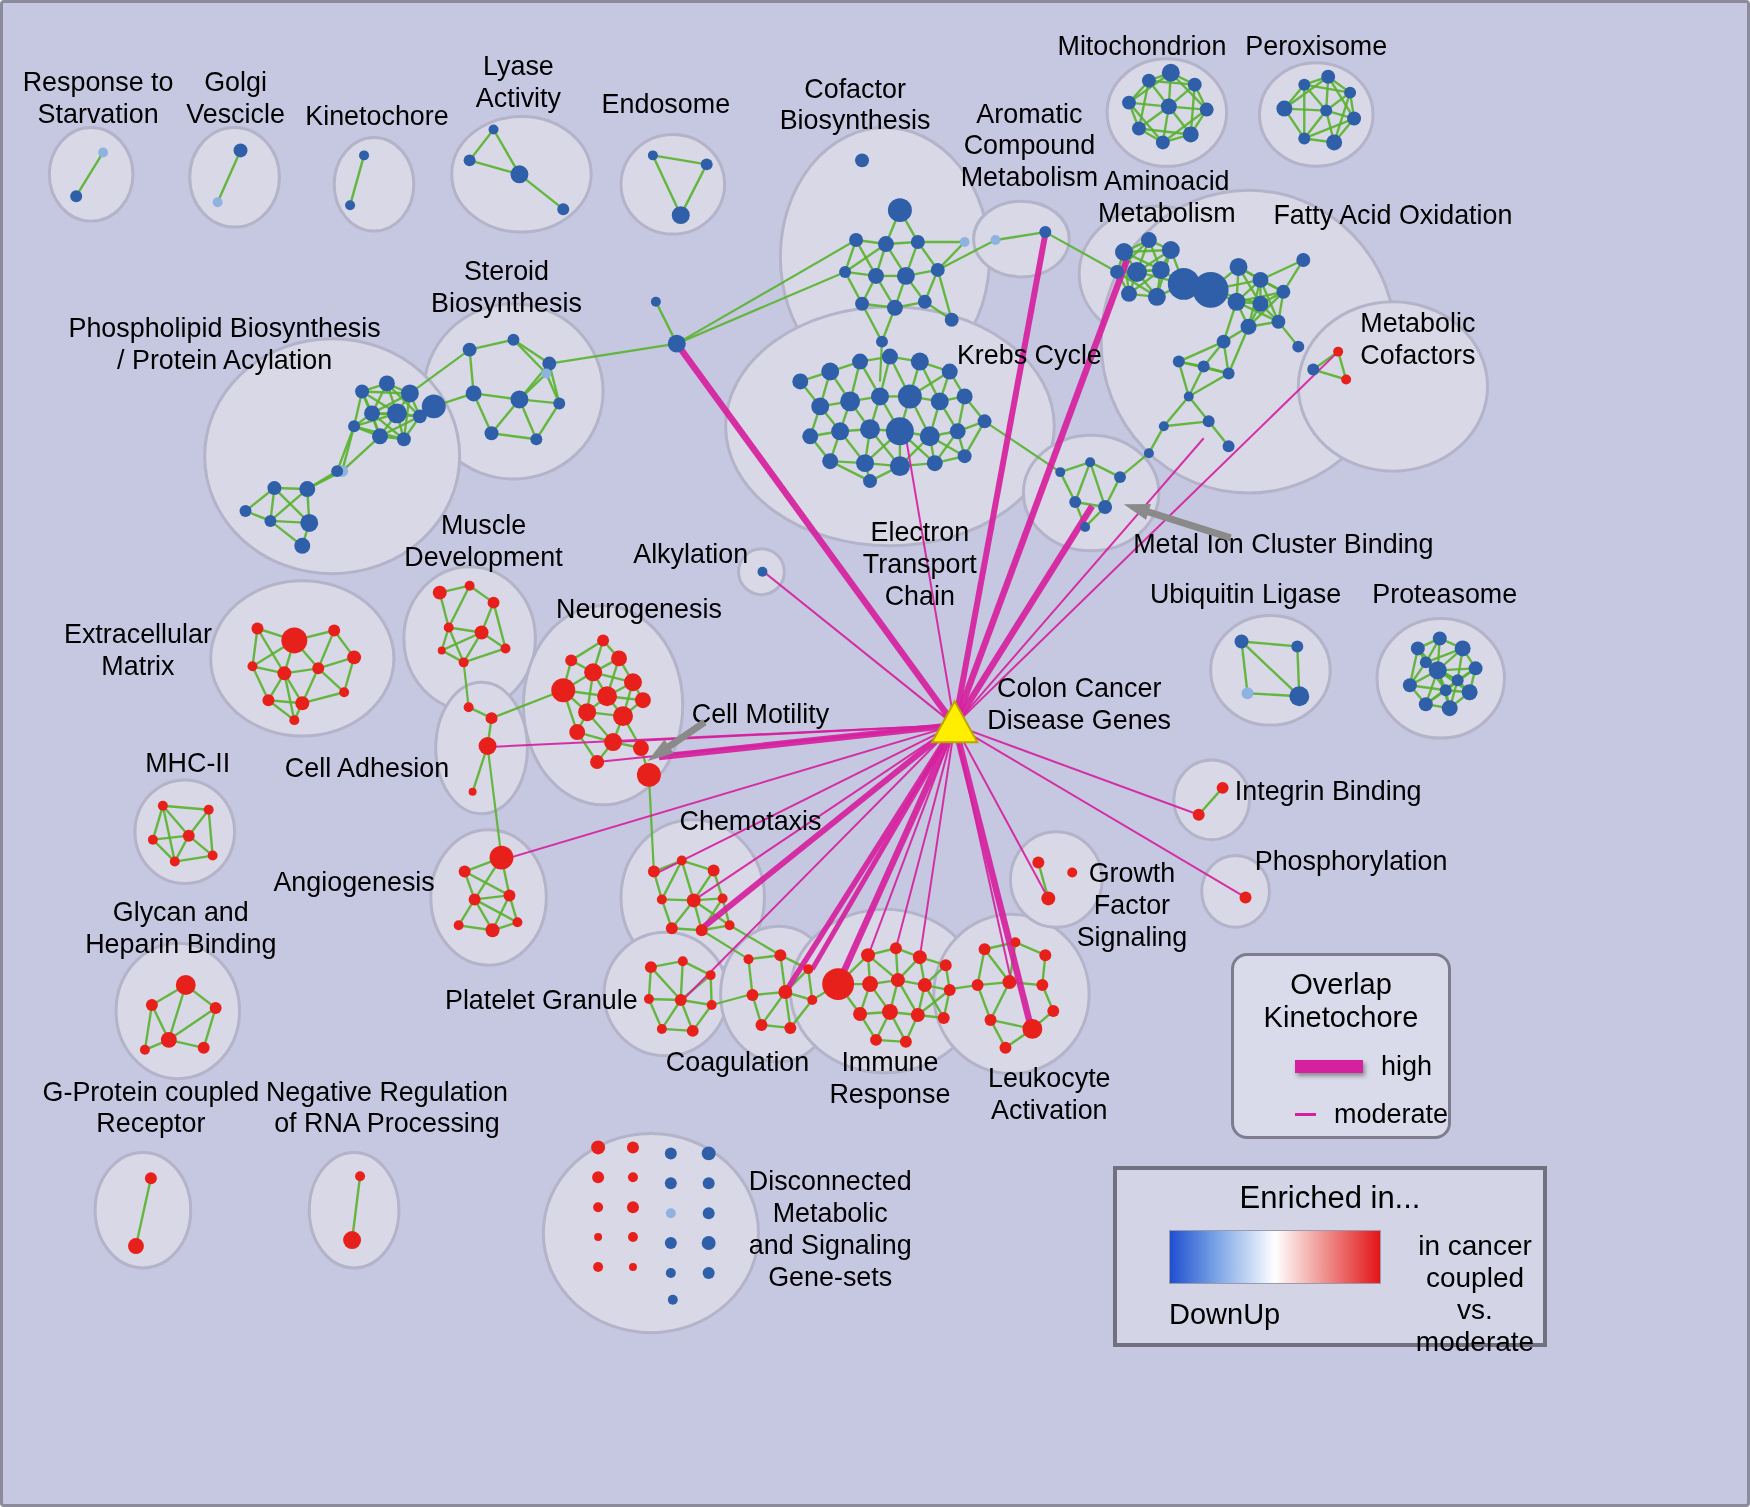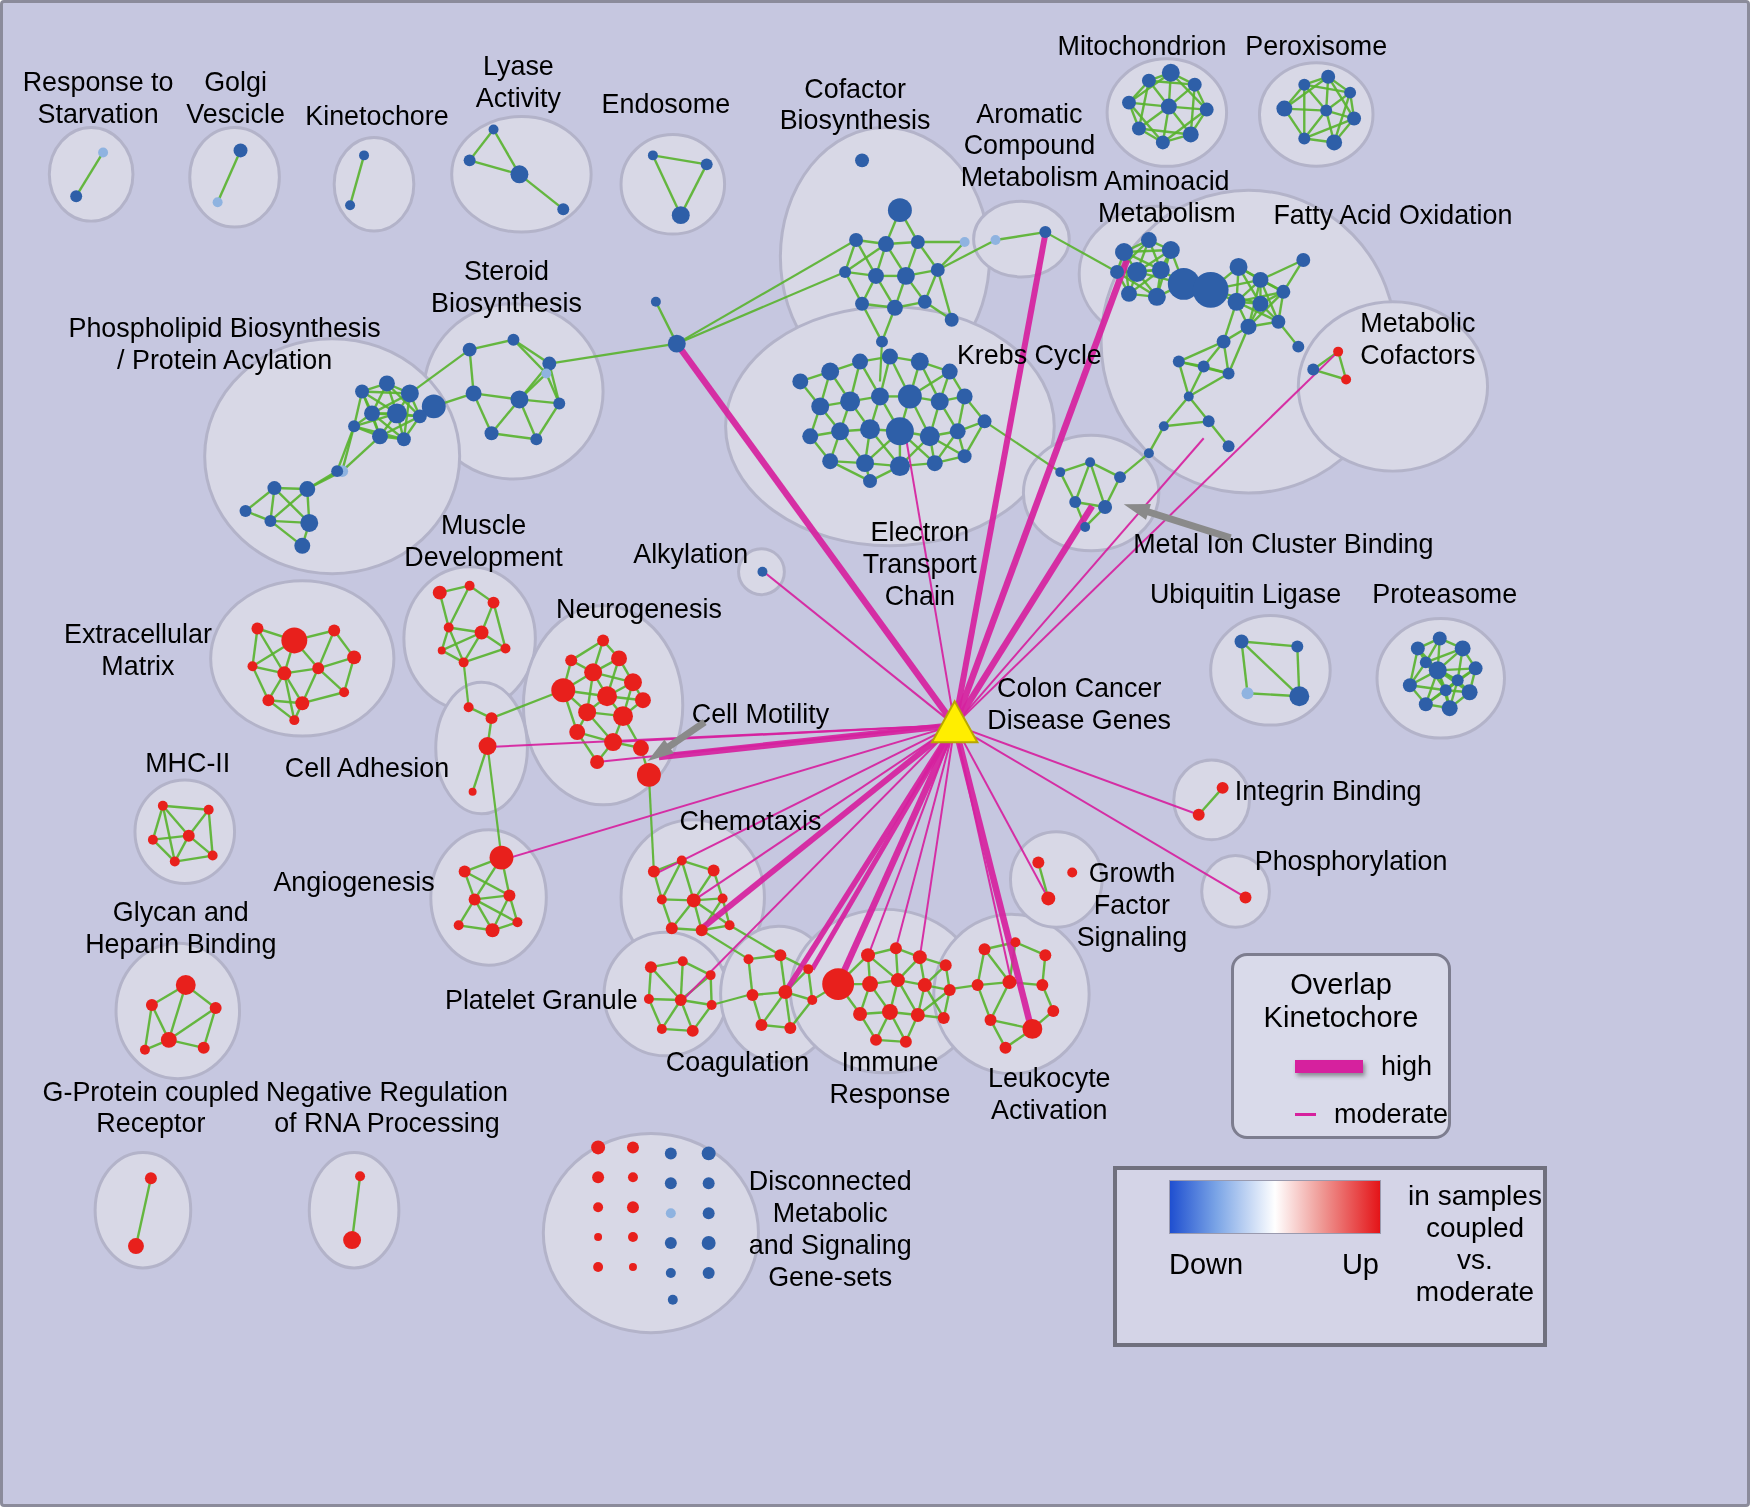--- a/index.html
+++ b/index.html
@@ -15,21 +15,21 @@
   .sig-high-sample{display:inline-block;width:68px;height:13px;background:#d6219e;
        box-shadow:2px 3px 4px rgba(40,40,40,.45);margin-right:18px;}
   .sig-mod-sample{display:inline-block;width:68px;height:3px;background:#d6219e;margin-right:18px;}
   .enr{left:1110px;top:1163px;width:434px;height:181px;border:4px solid #70707e;
        background:rgba(226,226,238,0.5);padding-top:10px;}
   .enr .t{font-size:31px;text-align:center;margin-bottom:14px;}
   .enr-body{display:flex;align-items:flex-start;}
   .enr-grad-wrap{margin-left:52px;width:210px;}
   .enr-grad{width:210px;height:52px;border:1px solid #9a9aae;
        background:linear-gradient(to right,#1f4fd0 0%,#7aa4e6 22%,#ffffff 50%,#ef9a96 72%,#e41418 100%);}
-  .enr-ends{display:flex;justify-content:space-between;font-size:29px;margin-top:14px;}
+  .enr-ends{display:flex;font-size:29px;margin-top:14px;}
   .enr-caption{margin-left:28px;font-size:28px;line-height:32px;text-align:center;flex:1;}
 </style>
 </head>
 <body>
 
 <div id="stage">
   <svg id="diagram" viewBox="0 0 1750 1507">
       <g>
         <ellipse cx="88" cy="172" rx="42" ry="47" fill="#d8d8e6" stroke="#b3b3c9" stroke-width="3"></ellipse>
         <ellipse cx="232" cy="175" rx="45" ry="50" fill="#d8d8e6" stroke="#b3b3c9" stroke-width="3"></ellipse>
@@ -1003,28 +1003,29 @@
       <span class="sig-high-sample"></span>
       <span>high</span>
     </div>
     <div class="sig-row">
       <span class="sig-mod-sample"></span>
       <span>moderate</span>
     </div>
   </div>
 
   <div class="legend enr">
+    <div class="t">Enriched in...</div>
     <div class="enr-body">
       <div class="enr-grad-wrap">
         <div class="enr-grad"></div>
         <div class="enr-ends">
           <span>Down</span>
           <span>Up</span>
         </div>
       </div>
       <div class="enr-caption">
-        <div>in samples</div>
+        <div>in cancer</div>
         <div>coupled</div>
         <div>vs. moderate</div>
       </div>
     </div>
   </div>
 </div>
 
 </body></html>

